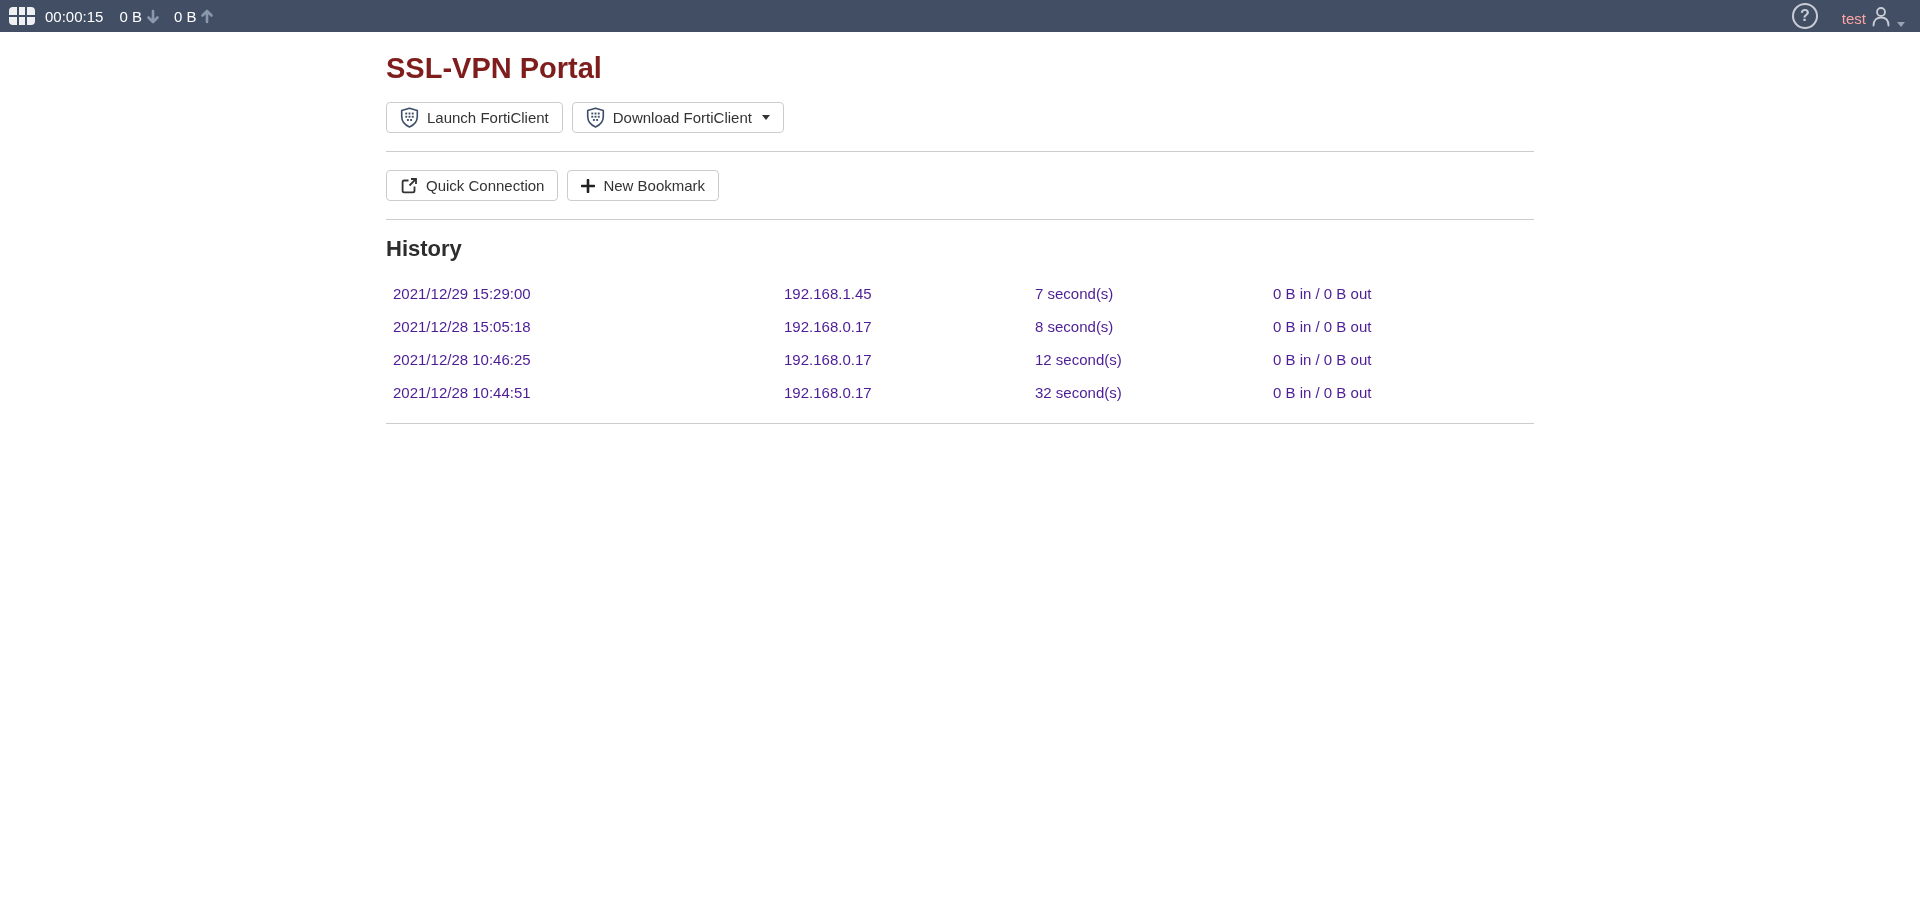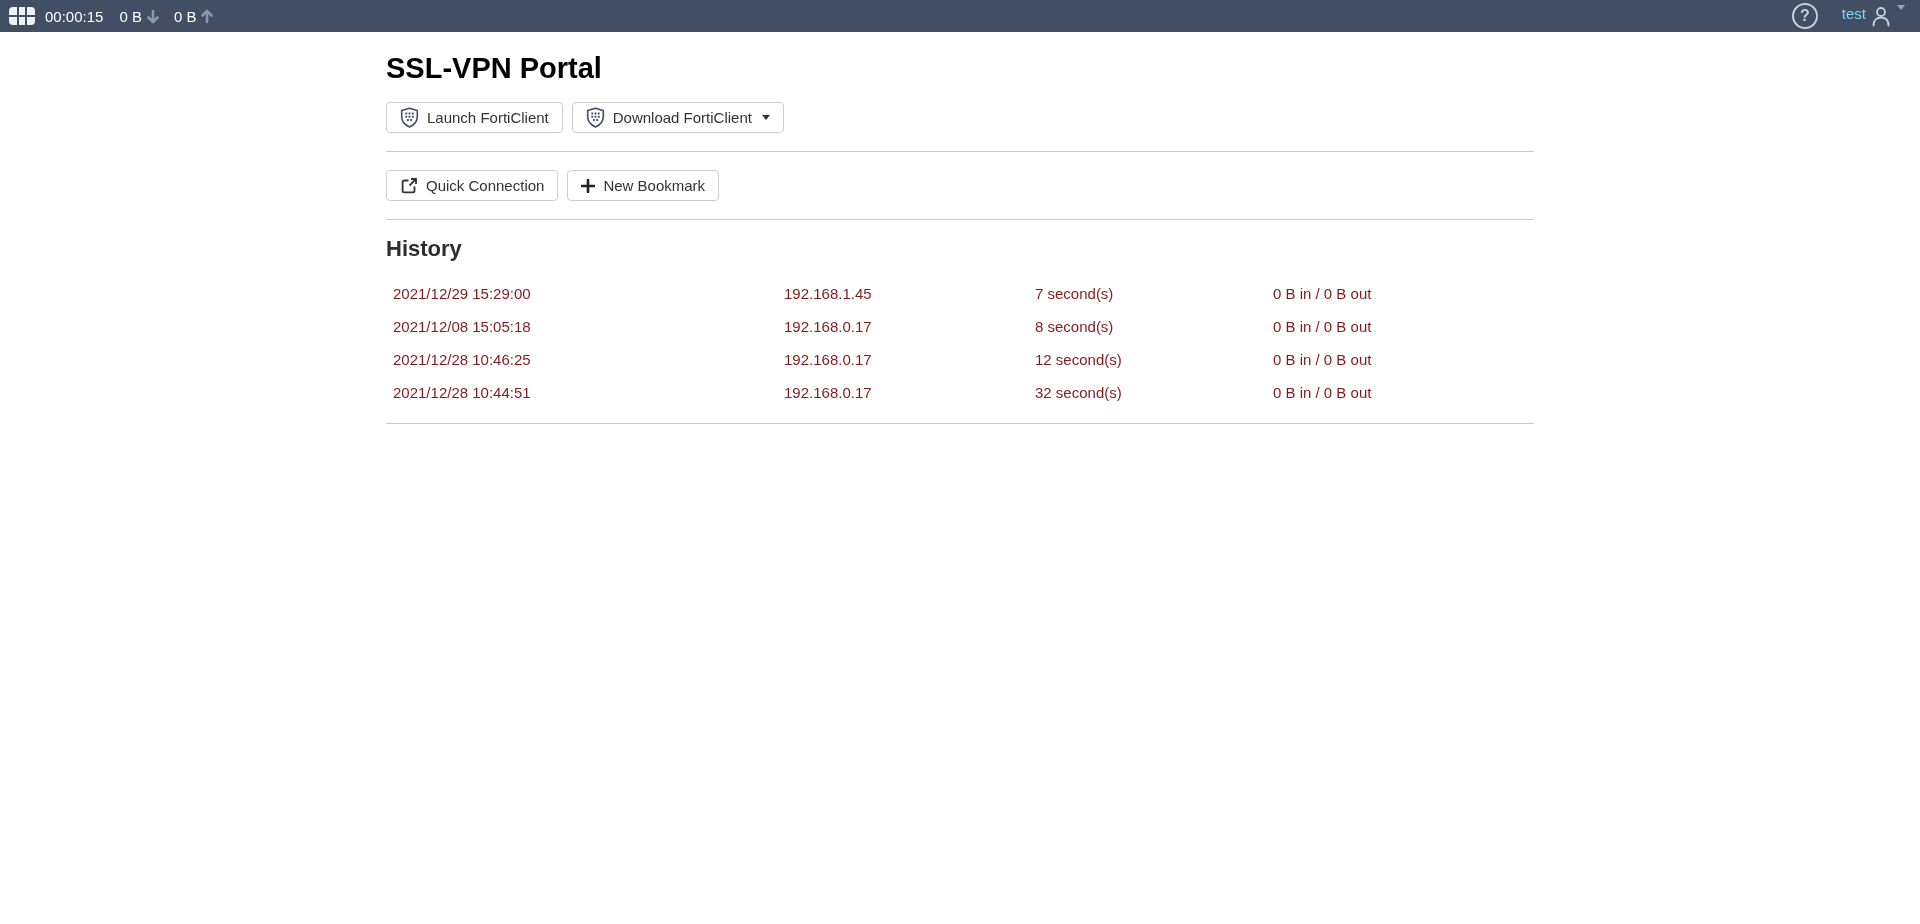--- a/index.html
+++ b/index.html
@@ -42,38 +42,38 @@
   .nav-spacer { flex: 1; }
 
   .help-icon {
     width: 26px; height: 26px;
     border: 2px solid #c7ccd5; border-radius: 50%;
     color: #c7ccd5; font-size: 16px; font-weight: bold;
     display: flex; align-items: center; justify-content: center;
     cursor: pointer;
     margin-right: 24px;
   }
-  .user-menu { display: flex; align-items: flex-start; cursor: pointer; color: #7dd3fc; }
+  .user-menu { display: flex; align-items: flex-end; cursor: pointer; color: #fca5a5; }
   .user-menu .uname { margin-right: 5px; }
   .user-menu svg { margin-right: 6px; }
   .caret {
     width: 0; height: 0;
     border-left: 4px solid transparent;
     border-right: 4px solid transparent;
     border-top: 5px solid #9aa3b5;
     display: inline-block;
   }
 
   
   .container { width: 1148px; margin: 0 auto; }
 
   h1.page-title {
     margin: 19px 0 0 0;
     font-size: 29px; line-height: 34px;
-    font-weight: 700; color: #000000;
+    font-weight: 700; color: #7f1d1d;
     letter-spacing: 0;
   }
 
   .btn-row { display: flex; align-items: center; gap: 9px; }
   .btn-row.row1 { margin-top: 17px; }
   .btn-row.row2 { margin-top: 18px; }
 
   .btn {
     display: inline-flex; align-items: center; gap: 8px;
     height: 31px; padding: 0 13px;
@@ -102,21 +102,21 @@
     margin: 17px 0 16px 0;
     font-size: 22px; line-height: 24px;
     font-weight: 700; color: #2d2d2d;
   }
 
   table.history-table {
     width: 100%;
     margin-top: 12px;
     border-collapse: collapse;
     table-layout: fixed;
-    font-size: 15px; color: #7f1d1d;
+    font-size: 15px; color: #4c1d95;
   }
   table.history-table td { height: 33px; padding: 0; vertical-align: middle; }
   table.history-table td.c-date { width: 398px; padding-left: 7px; }
   table.history-table td.c-ip { width: 251px; margin-left: 40px; }
   table.history-table td.c-dur { width: 238px; }
   table.history-table td.c-bytes { width: auto; }
 </style>
 </head>
 <body>
 
@@ -228,21 +228,21 @@
 
   <table class="history-table">
     <tbody>
       <tr>
         <td class="c-date">2021/12/29 15:29:00</td>
         <td class="c-ip">192.168.1.45</td>
         <td class="c-dur">7 second(s)</td>
         <td class="c-bytes">0 B in / 0 B out</td>
       </tr>
       <tr>
-        <td class="c-date">2021/12/08 15:05:18</td>
+        <td class="c-date">2021/12/28 15:05:18</td>
         <td class="c-ip">192.168.0.17</td>
         <td class="c-dur">8 second(s)</td>
         <td class="c-bytes">0 B in / 0 B out</td>
       </tr>
       <tr>
         <td class="c-date">2021/12/28 10:46:25</td>
         <td class="c-ip">192.168.0.17</td>
         <td class="c-dur">12 second(s)</td>
         <td class="c-bytes">0 B in / 0 B out</td>
       </tr>

